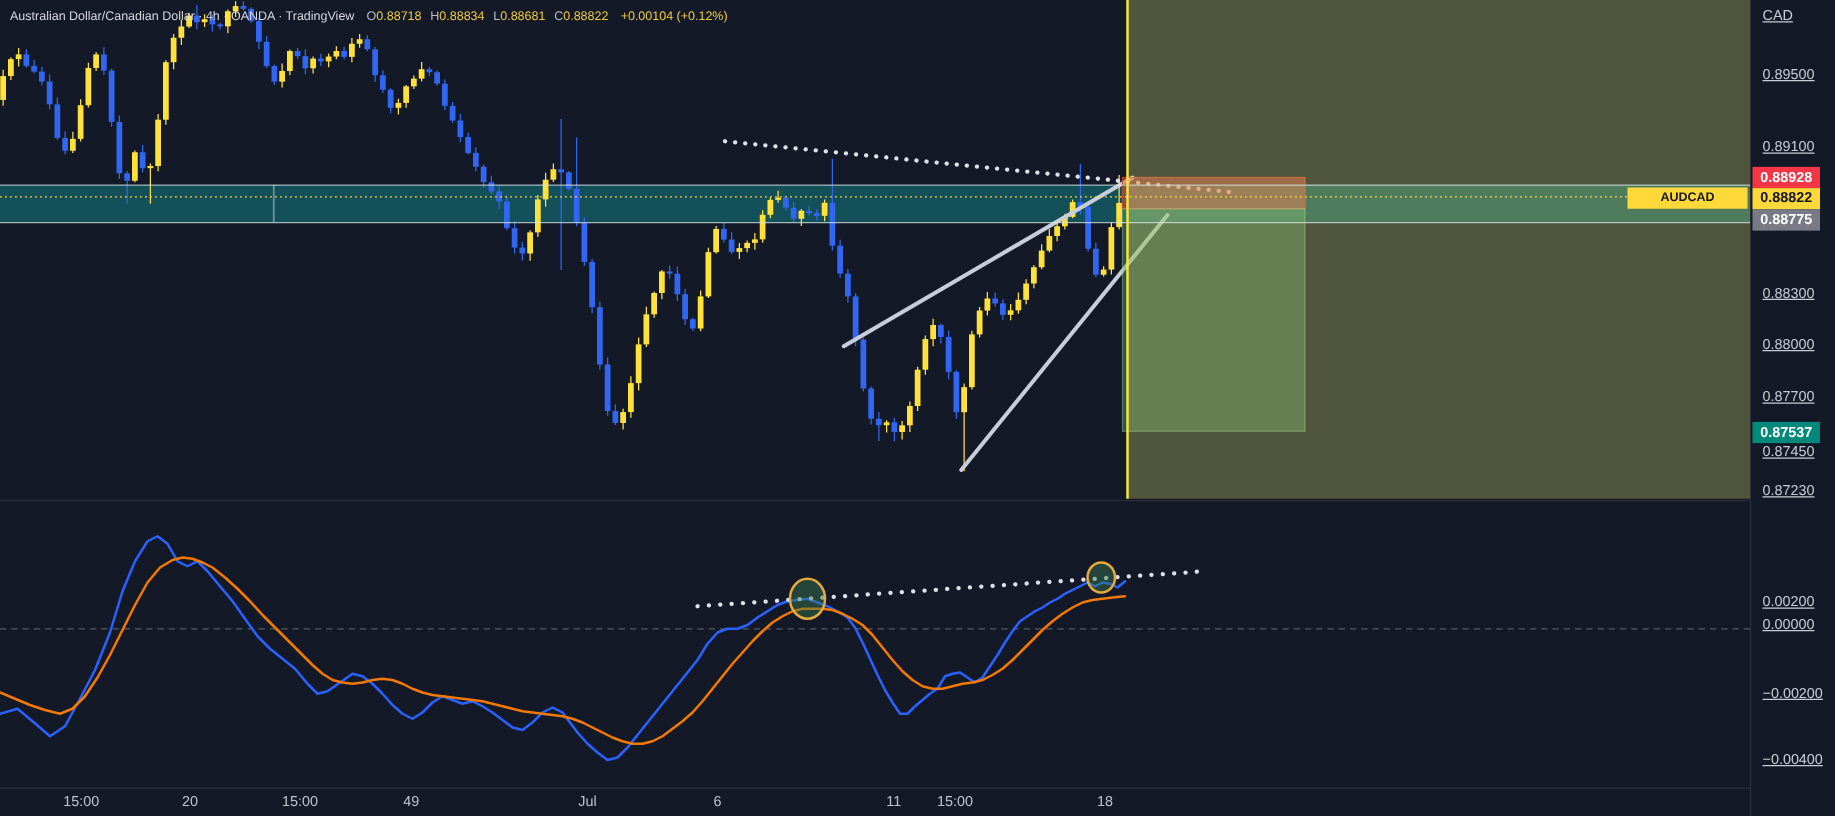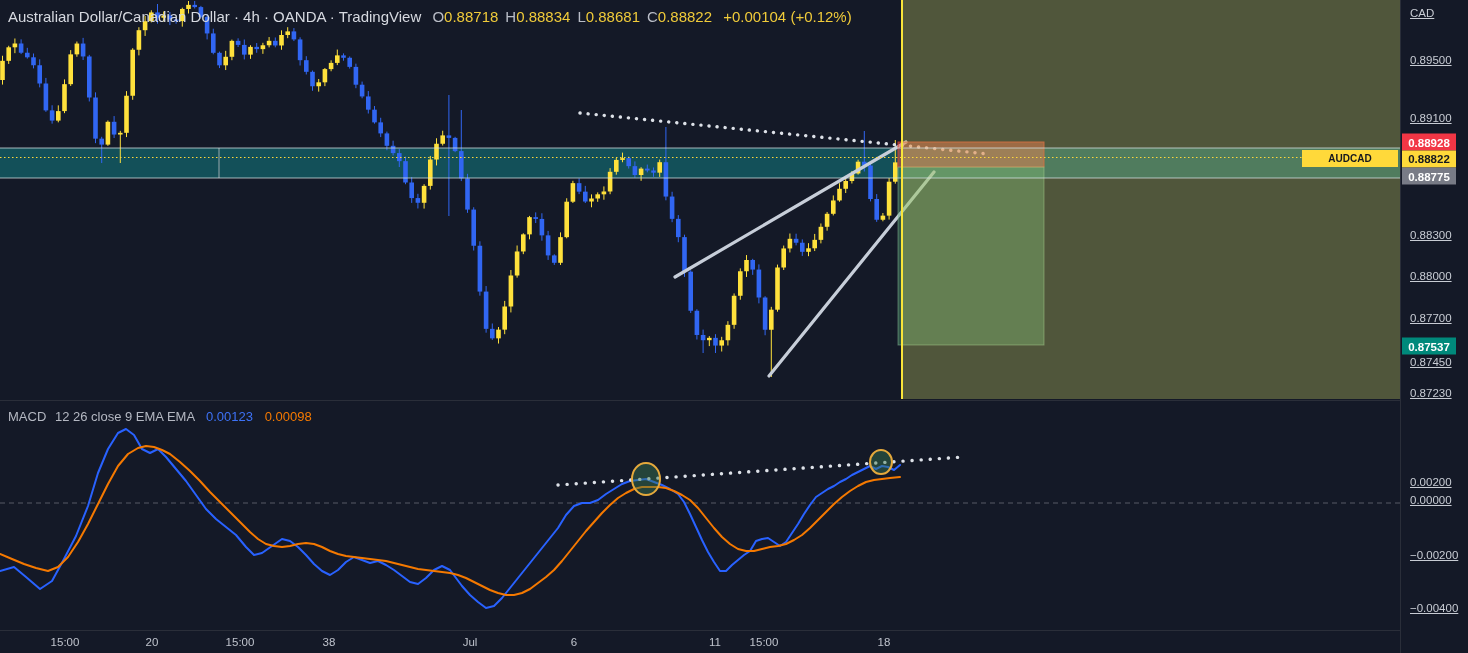--- a/index.html
+++ b/index.html
@@ -6,21 +6,21 @@
   #app{position:relative;width:1468px;height:653px;background:#141927;overflow:hidden;
        font-family:"Liberation Sans",sans-serif;-webkit-font-smoothing:antialiased;}
   #price-pane{position:absolute;left:0;top:0;width:1400px;height:400px;}
   #macd-pane{position:absolute;left:0;top:400px;width:1400px;height:230px;border-top:1px solid #2a2e39;}
   #time-axis{position:absolute;left:0;top:630px;width:1400px;height:23px;border-top:1px solid #2a2e39;}
   #right-axis{position:absolute;left:1400px;top:0;width:68px;height:653px;border-left:1px solid #2a2e39;box-sizing:border-box;}
   .tick{position:absolute;left:9px;transform:translateY(-50%);font-size:11.5px;color:#c8ccd4;white-space:nowrap;text-decoration:underline;}
   .badge{position:absolute;left:1px;width:54px;height:17px;transform:translateY(-50%);
          font-size:11.5px;font-weight:700;display:flex;align-items:center;justify-content:center;white-space:nowrap;}
   .tlabel{position:absolute;top:5px;transform:translateX(-50%);font-size:11.5px;color:#bfc3cc;white-space:nowrap;}
-  #chart-title{position:absolute;left:8px;top:8px;font-size:15px;color:#d6d9e0;white-space:nowrap;z-index:30;text-align:center;}
+  #chart-title{position:absolute;left:8px;top:8px;font-size:10px;color:#d6d9e0;white-space:nowrap;z-index:30;text-align:center;}
   #chart-title .ohlc-key{color:#b9bdc7;margin-left:7px;}
   #chart-title .ohlc-val{color:#f0cb3a;}
   #chart-title .chg{color:#f0cb3a;margin-left:7px;}
   #macd-title{position:absolute;left:8px;top:409px;font-size:13px;color:#b4b8c2;white-space:nowrap;z-index:30;}
   #macd-title .v1{color:#3d72f6;margin-left:8px;}
   #macd-title .v2{color:#f57900;margin-left:8px;}
   #symbol-tag{position:absolute;left:1302px;top:149.5px;width:96px;height:17px;transform:none;
         background:#ffd93a;color:#15181f;font-size:10px;font-weight:700;
         display:flex;align-items:center;justify-content:center;z-index:25;}
   svg{display:block;}
@@ -348,34 +348,28 @@
         <ellipse cx="881" cy="61" rx="11" ry="12" fill="rgba(58,122,82,0.45)" stroke="#e5a93c" stroke-width="2"></ellipse>
       </svg>
   </div>
 
   <div id="chart-title">
     <span>Australian Dollar/Canadian Dollar · 4h · OANDA · TradingView</span>
     <span id="ohlc-values"><span class="ohlc-key">O</span><span class="ohlc-val">0.88718</span><span class="ohlc-key">H</span><span class="ohlc-val">0.88834</span><span class="ohlc-key">L</span><span class="ohlc-val">0.88681</span><span class="ohlc-key">C</span><span class="ohlc-val">0.88822</span></span>
     <span class="chg">+0.00104 (+0.12%)</span>
   </div>
 
-  <div id="macd-title">
-    <span>MACD</span>
-    <span style="margin-left:5px;">12 26 close 9 EMA EMA</span>
-    <span class="v1">0.00123</span>
-    <span class="v2">0.00098</span>
-  </div>
 
   <div id="symbol-tag">AUDCAD</div>
 
   <div id="time-axis">
       <div class="tlabel" style="left: 65px;">15:00</div>
       <div class="tlabel" style="left: 152px;">20</div>
       <div class="tlabel" style="left: 240px;">15:00</div>
-      <div class="tlabel" style="left: 329px;">38</div>
+      <div class="tlabel" style="left: 329px;">49</div>
       <div class="tlabel" style="left: 470px;">Jul</div>
       <div class="tlabel" style="left: 574px;">6</div>
       <div class="tlabel" style="left: 675px; margin-left: 40px;">11</div>
       <div class="tlabel" style="left: 764px;">15:00</div>
       <div class="tlabel" style="left: 884px;">18</div>
     </div>
 
   <div id="right-axis">
     <div class="tick" style="top:13px;color:#c8ccd4;">CAD</div>
   <div class="tick" style="top: 60px;">0.89500</div>

